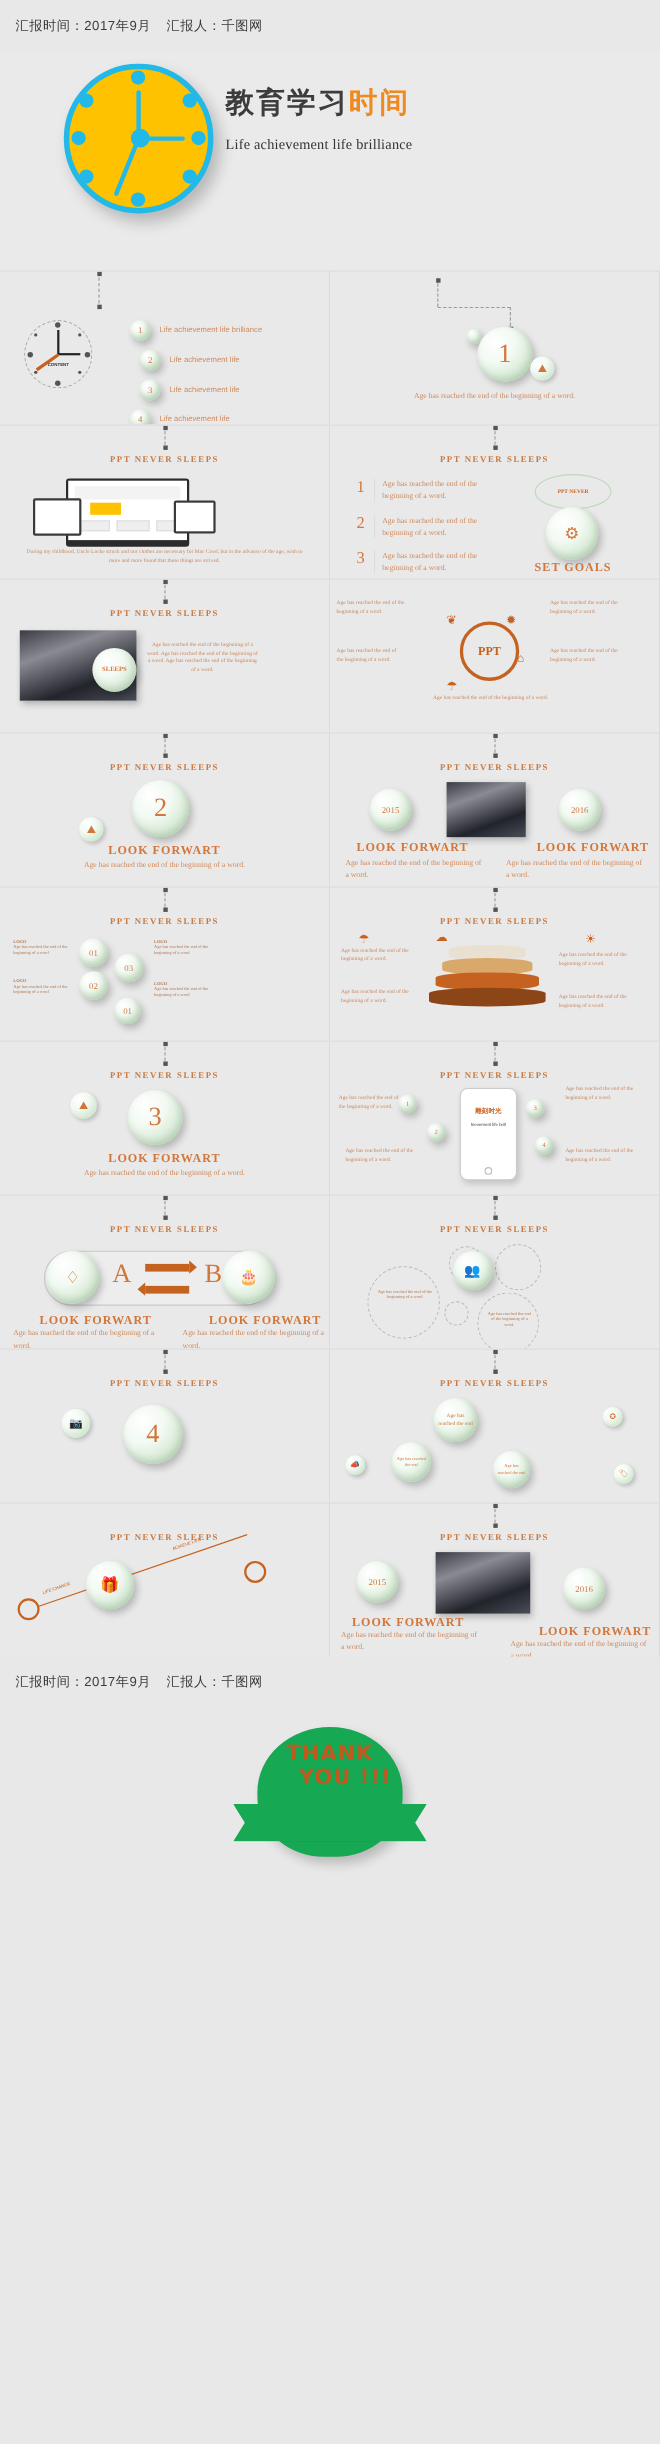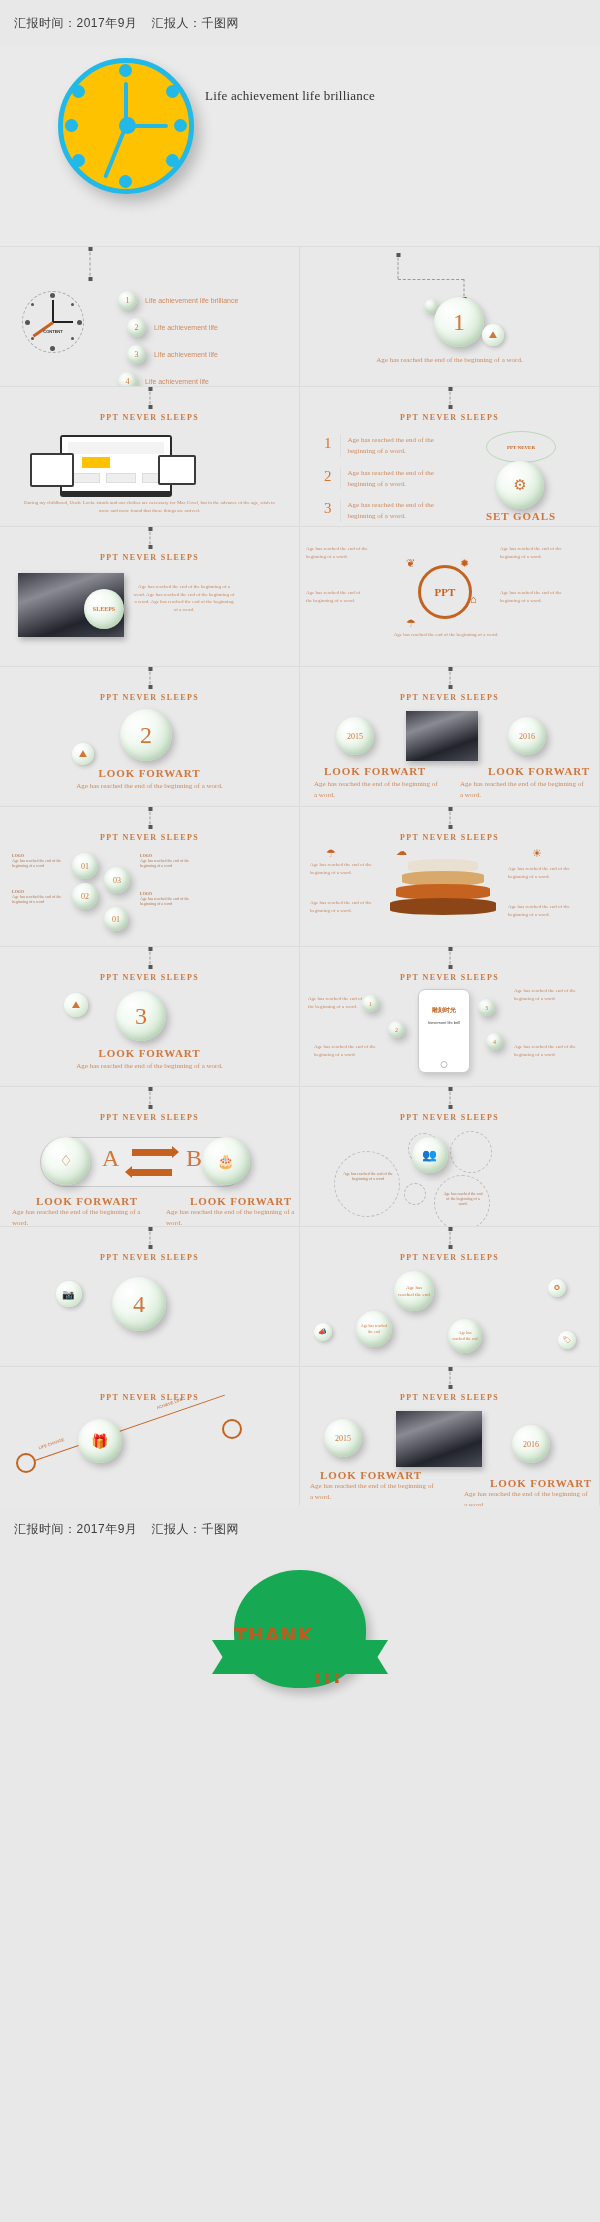--- a/index.html
+++ b/index.html
@@ -114,21 +114,21 @@
     box-shadow: 2px 3px 6px rgba(0,0,0,.25);
   }
   .photo.suit { background: linear-gradient(160deg,#3a3b44 0%, #8a8a93 30%, #22242c 70%, #4b4d57 100%); }
 
   
   .thanks { height: 240px; position: relative; }
   .badge {
     position: absolute; left: 50%; top: 18px; transform: translateX(-50%);
     width: 132px; height: 118px; background: #16a852; border-radius: 50% 50% 46% 46%;
     box-shadow: 5px 6px 10px rgba(0,0,0,.2);
-    display: flex; flex-direction: row; align-items: center; justify-content: flex-start;
+    display: flex; flex-direction: column; align-items: center; justify-content: flex-start;
     padding-top: 14px;
   }
   .badge .tl {
     color: #c05a1e; font-size: 19px; font-weight: bold; letter-spacing: 1px;
     font-family: "DejaVu Sans", sans-serif; line-height: 1.15;
   }
   .badge .tl.r2 { align-self: flex-end; padding-right: 10px; }
   .ribbon {
     position: absolute; left: 50%; top: 88px; transform: translateX(-50%);
     width: 176px; height: 34px; background: #16a852;
@@ -190,20 +190,21 @@
       <div class="cdot" style="left:61px; top:117px;"></div>
       <div class="cdot" style="left:14px; top:96px;"></div>
       <div class="cdot" style="left:7px; top:61px;"></div>
       <div class="cdot" style="left:14px; top:27px;"></div>
       <div class="chand" style="left:68px; top:66px; width:42px; height:4px;"></div>
       <div class="chand" style="left:68px; top:66px; width:44px; height:4px; transform:rotate(-90deg);"></div>
       <div class="chand" style="left:68px; top:66px; width:56px; height:4px; transform:rotate(112deg);"></div>
       <div class="cdot" style="left:61px; top:59px; width:17px; height:17px;"></div>
     </div>
     <div class="cover-title">
+      <div class="t1"><span>教育学习</span><em>时间</em></div>
       <div class="t2">Life achievement life brilliance</div>
     </div>
   </div>
 
   <div class="grid">
 
     <div class="slide">
       <div class="conn" style="left:90px; height:34px;">
           <i class="a"></i>
           <i class="b"></i>

